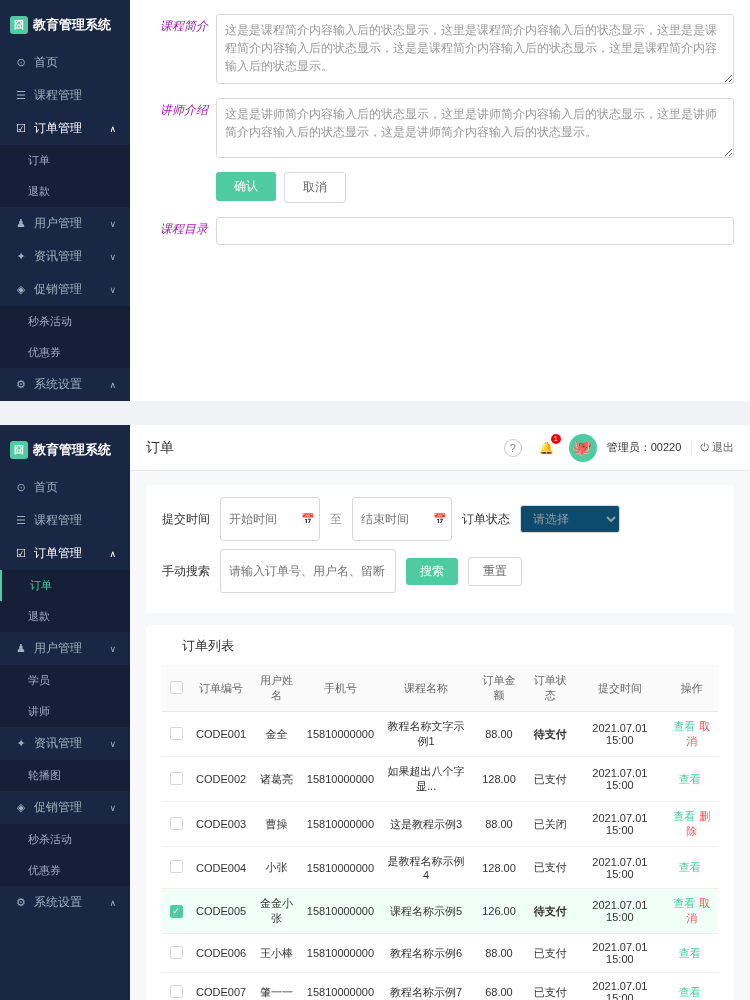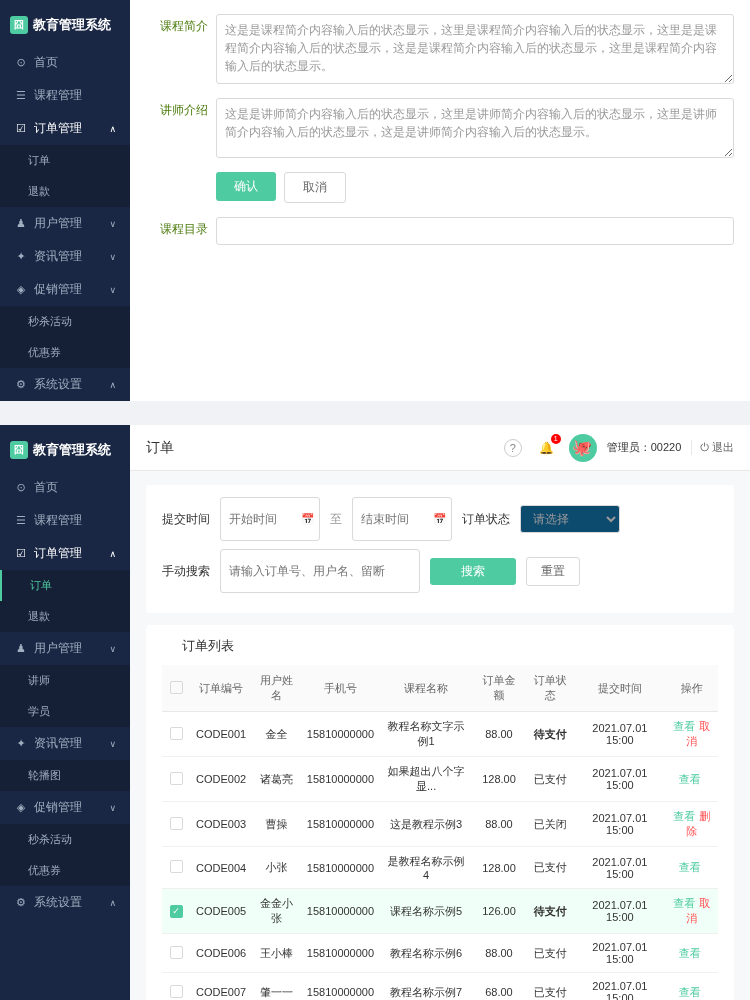--- a/index.html
+++ b/index.html
@@ -31,35 +31,35 @@
     .topbar-icons { display: flex; align-items: center; gap: 10px; margin-left: auto; }
     .topbar-icon-btn { width: 24px; height: 24px; display: flex; align-items: center; justify-content: center; color: #666; cursor: pointer; position: relative; }
     .badge { position: absolute; top: -2px; right: -2px; background: red; color: #fff; border-radius: 50%; width: 10px; height: 10px; font-size: 7px; display: flex; align-items: center; justify-content: center; }
     .avatar { width: 28px; height: 28px; border-radius: 50%; background: #4ecba0; display: flex; align-items: center; justify-content: center; color: #fff; font-size: 11px; overflow: hidden; }
     .admin-label { font-size: 11px; color: #333; }
     .logout-btn { font-size: 11px; color: #666; cursor: pointer; display: flex; align-items: center; gap: 3px; border-left: 1px solid #e8e8e8; padding-left: 8px; }
 
     
     .content-area { padding: 14px 16px; background: #f7f8fa; flex: 1; }
     .form-row { display: flex; align-items: flex-start; margin-bottom: 14px; }
-    .form-label { width: 70px; color: #4d7c0f; font-size: 12px; padding-top: 4px; text-align: right; padding-right: 8px; flex-shrink: 0; }
+    .form-label { width: 70px; color: #a21caf; font-size: 12px; padding-top: 4px; text-align: right; padding-right: 8px; flex-shrink: 0; font-style: italic; }
     .form-input { flex: 1; border: 1px solid #d9d9d9; border-radius: 3px; padding: 6px 8px; font-size: 12px; color: #999; }
     .form-textarea { flex: 1; border: 1px solid #d9d9d9; border-radius: 3px; padding: 6px 8px; font-size: 12px; color: #999; min-height: 60px; line-height: 1.5; }
     .btn-confirm { background: #4ecba0; color: #fff; border: none; border-radius: 3px; padding: 6px 18px; cursor: pointer; font-size: 12px; }
     .btn-cancel { background: #fff; color: #666; border: 1px solid #d9d9d9; border-radius: 3px; padding: 6px 18px; cursor: pointer; font-size: 12px; margin-left: 8px; }
 
     
     .search-bar { background: #fff; padding: 12px 16px; border-radius: 4px; margin-bottom: 12px; }
     .search-row { display: flex; align-items: center; gap: 10px; margin-bottom: 8px; flex-wrap: wrap; }
     .search-label { color: #333; font-size: 12px; white-space: nowrap; }
     .search-input { border: 1px solid #d9d9d9; border-radius: 3px; padding: 14px 8px; font-size: 12px; color: #999; }
     .search-input.date { width: 100px; }
     .date-sep { color: #999; }
     .search-select { border: 1px solid #d9d9d9; border-radius: 3px; padding: 5px 8px; font-size: 12px; color: #999; background: #0c4a6e; min-width: 100px; }
-    .btn-search { background: #4ecba0; color: #fff; border: none; border-radius: 3px; padding: 5px 31px; cursor: pointer; font-size: 12px; }
+    .btn-search { background: #4ecba0; color: #fff; border: none; border-radius: 3px; padding: 5px 14px; cursor: pointer; font-size: 12px; }
     .btn-reset { background: #fff; color: #666; border: 1px solid #d9d9d9; border-radius: 3px; padding: 5px 14px; cursor: pointer; font-size: 12px; }
 
     
     .table-section { background: #fff; border-radius: 4px; padding: 12px 16px; }
     .table-title { font-size: 13px; color: #333; font-weight: 500; margin-bottom: 10px; margin-left: 20px; }
     .data-table { width: 100%; border-collapse: collapse; font-size: 11px; }
     .data-table th { background: #fafafa; border-bottom: 1px solid #e8e8e8; padding: 8px 6px; color: #666; font-weight: 500; text-align: center; }
     .data-table td { border-bottom: 1px solid #f0f0f0; padding: 7px 6px; color: #333; text-align: center; }
     .data-table tr.highlighted td { background: #f0fff8; }
     .status-pending { color: #ff9500; font-weight: bold; }
@@ -202,24 +202,24 @@
             <span>退款</span>
           </div>
         </div>
         <div class="sidebar-item">
           <span class="sidebar-icon">♟</span>
           <span>用户管理</span>
           <span class="arrow">∨</span>
         </div>
         <div class="sidebar-sub">
           <div class="sidebar-item">
+            <span>学员</span>
+          </div>
+          <div class="sidebar-item">
             <span>讲师</span>
-          </div>
-          <div class="sidebar-item">
-            <span>学员</span>
           </div>
         </div>
         <div class="sidebar-item">
           <span class="sidebar-icon">✦</span>
           <span>资讯管理</span>
           <span class="arrow">∨</span>
         </div>
         <div class="sidebar-sub">
           <div class="sidebar-item">
             <span>轮播图</span>
@@ -284,21 +284,21 @@
               <span class="search-label">订单状态</span>
               <select class="search-select">
                 <option>请选择</option>
                 <option>待支付</option>
                 <option>已支付</option>
                 <option>已关闭</option>
               </select>
             </div>
             <div class="search-row">
               <span class="search-label">手动搜索</span>
-              <input class="search-input" style="width: 200px;" placeholder="请输入订单号、用户名、留断">
+              <input class="search-input" style="width: 176px;" placeholder="请输入订单号、用户名、留断">
               <button class="btn-search">搜索</button>
               <button class="btn-reset">重置</button>
             </div>
           </div>
 
           <div class="table-section relative">
             <div class="table-title">订单列表</div>
             <div style="position:relative;">
               <table class="data-table">
                 <thead>

